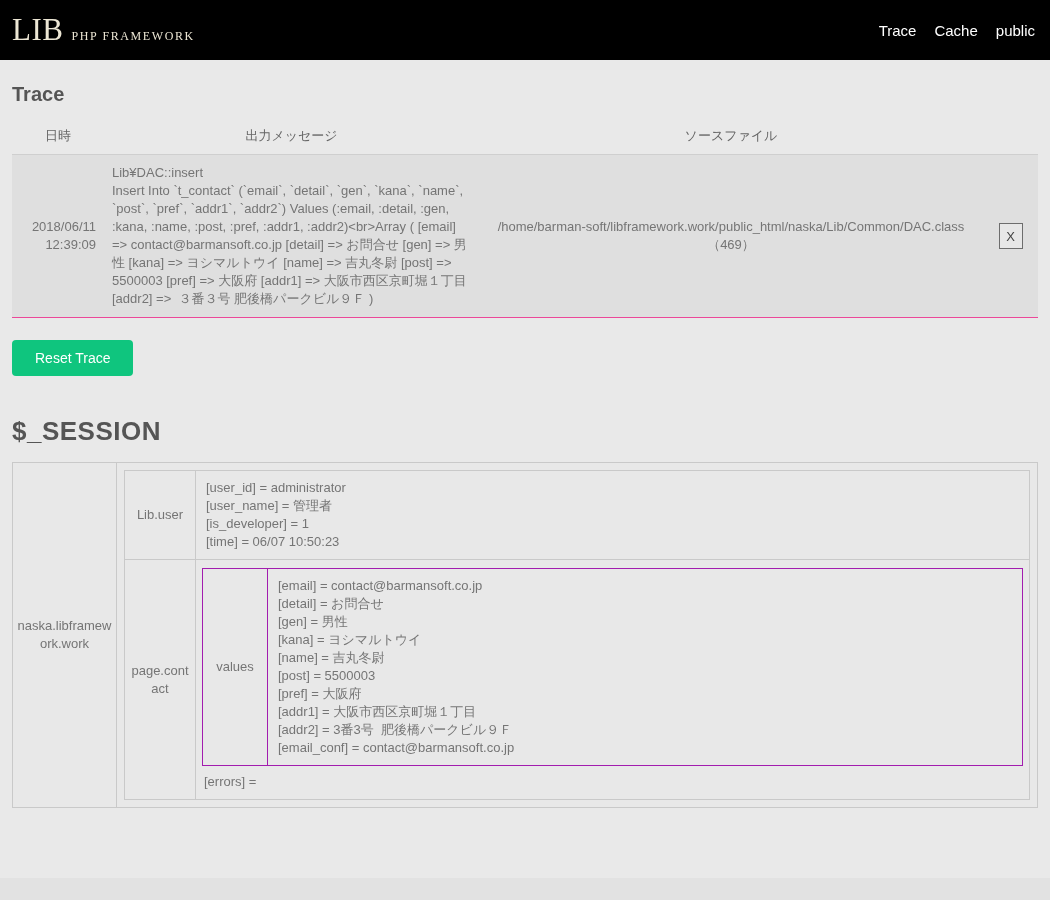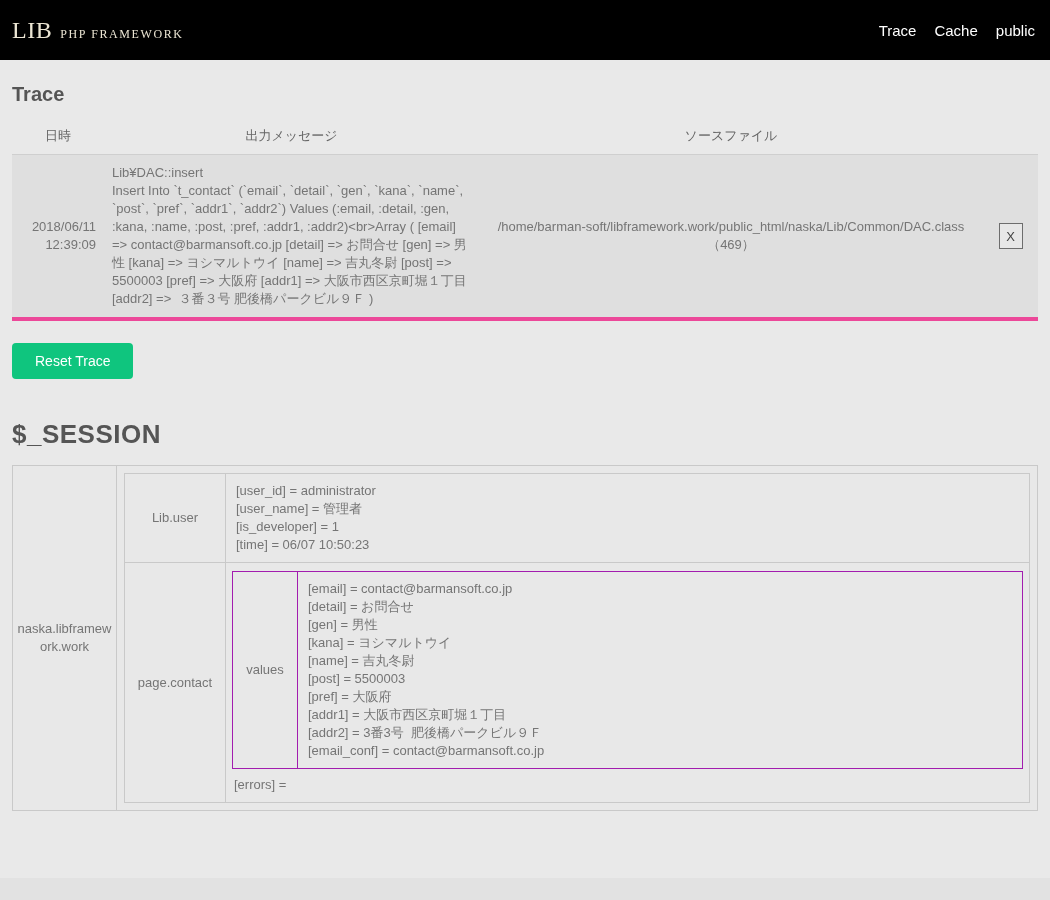--- a/index.html
+++ b/index.html
@@ -19,21 +19,21 @@
     background: #000;
     height: 60px;
     display: flex;
     align-items: center;
     justify-content: space-between;
     padding: 0 15px 0 12px;
   }
   .logo { display: flex; align-items: baseline; }
   .logo-main {
     font-family: "Liberation Serif", "DejaVu Serif", serif;
-    font-size: 24px; color: #ece6d4; letter-spacing: .5px;
+    font-size: 31px; color: #ece6d4; letter-spacing: .5px;
   }
   .logo-sub {
     font-family: "Liberation Serif", "DejaVu Serif", serif;
     font-size: 12px; color: #ece6d4; margin-left: 8px; letter-spacing: 1.6px;
   }
   .top-nav { display: flex; gap: 18px; }
   .top-nav a { color: #fff; font-size: 15px; text-decoration: none; cursor: pointer; }
 
   
   .main { padding: 0 12px; }
@@ -51,21 +51,21 @@
     width: 1026px; border-collapse: collapse; table-layout: fixed;
     font-size: 13px;
   }
   .trace-table th {
     font-weight: normal; color: #666; text-align: center;
     padding: 5px 4px 9px;
   }
   .trace-table tbody td {
     background: #dfdfdf;
     border-top: 1px solid #cfcfcf;
-    border-bottom: 4px solid #ec4899;
+    border-bottom: 1px solid #ec4899;
     padding: 9px 8px;
     vertical-align: middle;
     line-height: 18px;
     color: #757575;
   }
   .cell-datetime { text-align: right; white-space: pre-wrap; }
   .cell-message  { white-space: pre-wrap; word-wrap: break-word; }
   .cell-source   { word-wrap: break-word; text-align: center; }
   .cell-delete   { text-align: center; }
   .delete-button {
@@ -89,21 +89,21 @@
   }
   .session-outer > tbody > tr > td { border: 1px solid #c9c9c9; }
   .ns-cell {
     width: 104px; text-align: center; vertical-align: middle;
     padding: 4px; line-height: 18px; word-break: break-all;
   }
   .content-cell { padding: 7px; vertical-align: top; }
   .inner-table { width: 100%; border-collapse: collapse; }
   .inner-table > tbody > tr > td { border: 1px solid #c9c9c9; }
   .group-label {
-    width: 101px; text-align: center; vertical-align: middle;
+    width: 71px; text-align: center; vertical-align: middle;
     padding: 6px 4px; line-height: 18px; word-break: break-all;
   }
   .group-value { padding: 8px 10px; line-height: 18px; vertical-align: top; }
   .group-value-wrap { padding: 8px 6px 6px; vertical-align: top; }
   .pre { white-space: pre-wrap; }
   .inner2-table { width: 100%; border-collapse: collapse; }
   .inner2-table > tbody > tr > td { border: 1px solid #a21caf; }
   .sub-label {
     width: 65px; text-align: center; vertical-align: middle;
     padding: 6px 4px; line-height: 18px;

